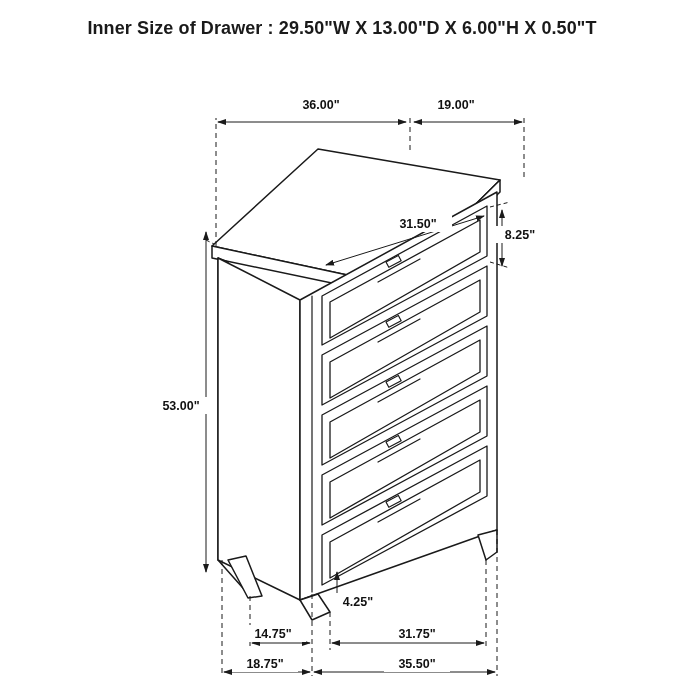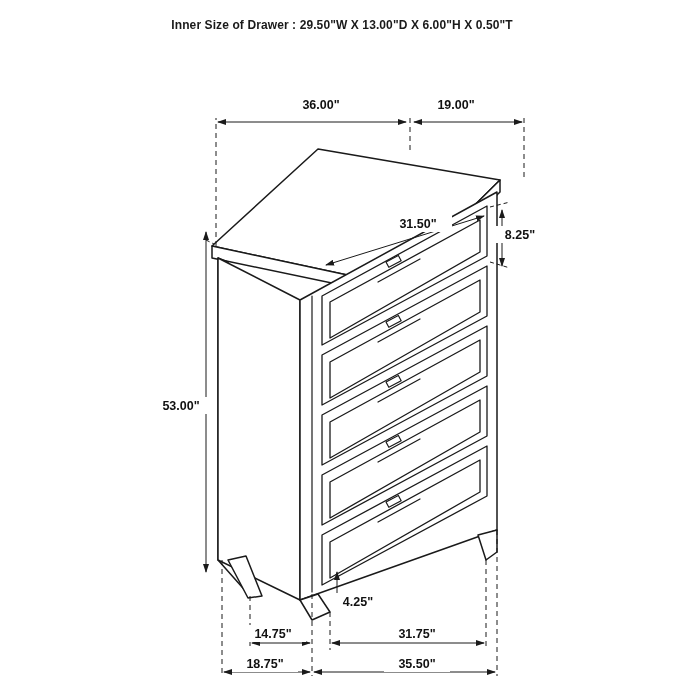--- a/index.html
+++ b/index.html
@@ -14,21 +14,21 @@
     background: #ffffff;
     font-family: "Liberation Sans", sans-serif;
     overflow: hidden;
   }
   #title {
     position: absolute;
     top: 18px;
     left: 0;
     width: 684px;
     text-align: center;
-    font-size: 12px;
+    font-size: 18px;
     font-weight: bold;
     color: #1a1a1a;
     letter-spacing: 0.1px;
   }
   #svg-wrap {
     position: absolute;
     top: 0;
     left: 0;
     width: 700px;
     height: 700px;

